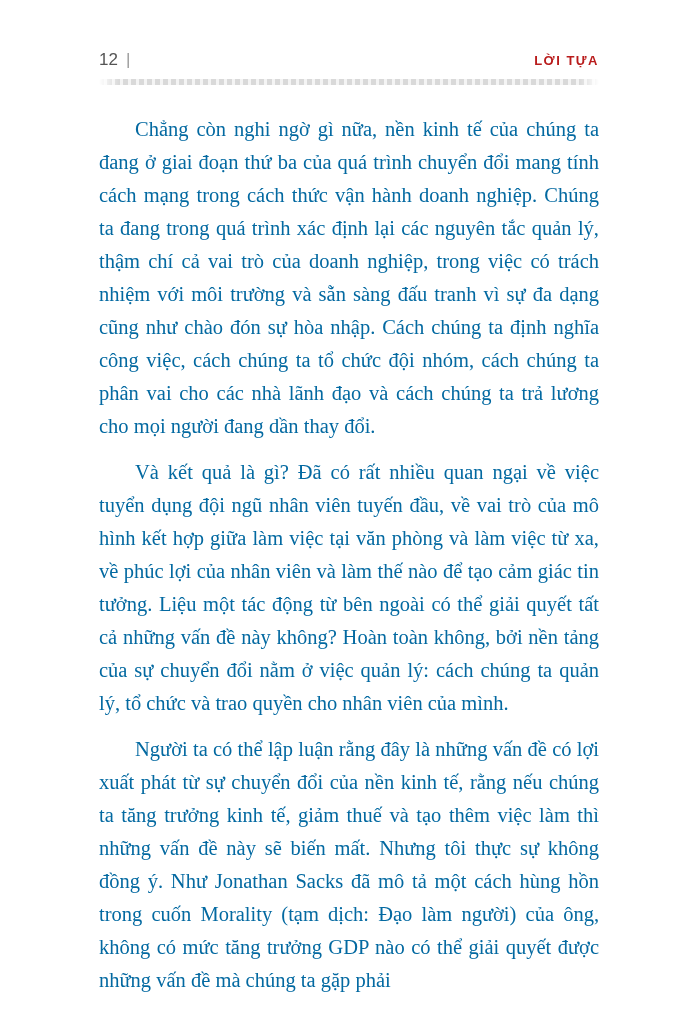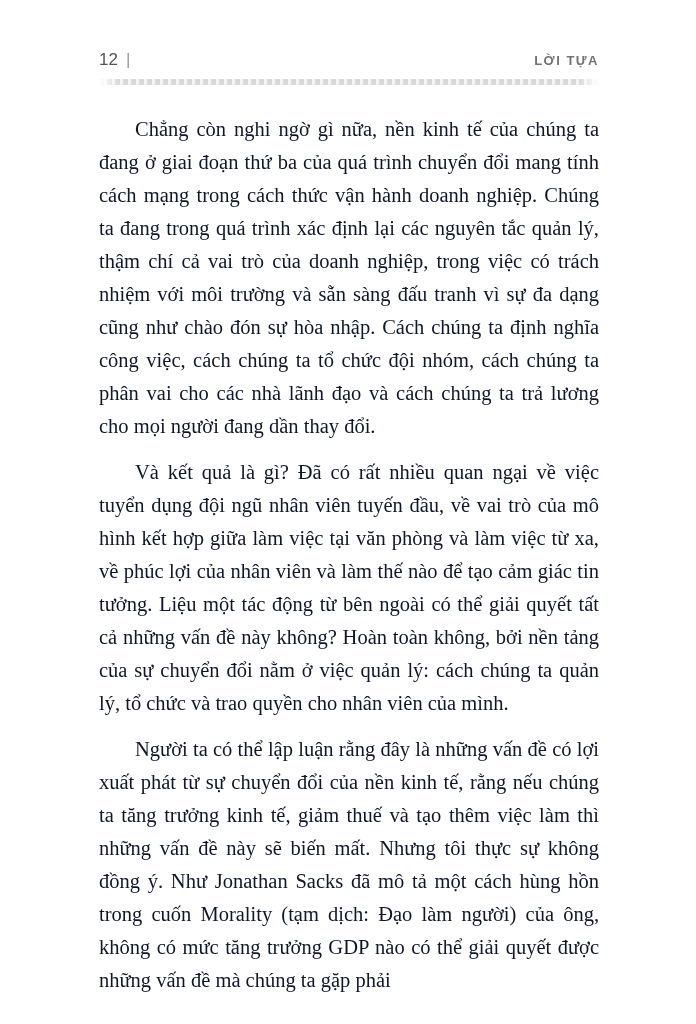--- a/index.html
+++ b/index.html
@@ -32,21 +32,21 @@
     align-items: baseline;
     gap: 8px;
     color: #555555;
     font-size: 17px;
   }
   .header-sep {
     color: #999999;
     font-weight: 300;
   }
   .section-title {
-    color: #737373;
+    color: #b91c1c;
     font-size: 13px;
     letter-spacing: 1.5px;
     font-weight: bold;
   }
   .header-divider {
     margin-top: 9px;
     height: 6px;
     border-radius: 3px;
     background: repeating-linear-gradient(
       90deg,
@@ -58,21 +58,21 @@
   }
   .page-body {
     margin-top: 28px;
   }
   .page-body p {
     margin: 0 0 13px 0;
     font-size: 20.5px;
     line-height: 33px;
     text-align: justify;
     text-indent: 36px;
-    color: #0f172a;
+    color: #0369a1;
   }
   .book-title-italic {
   }
 </style>
 </head>
 <body>
 
 <div class="page">
 
   <div class="page-header">

